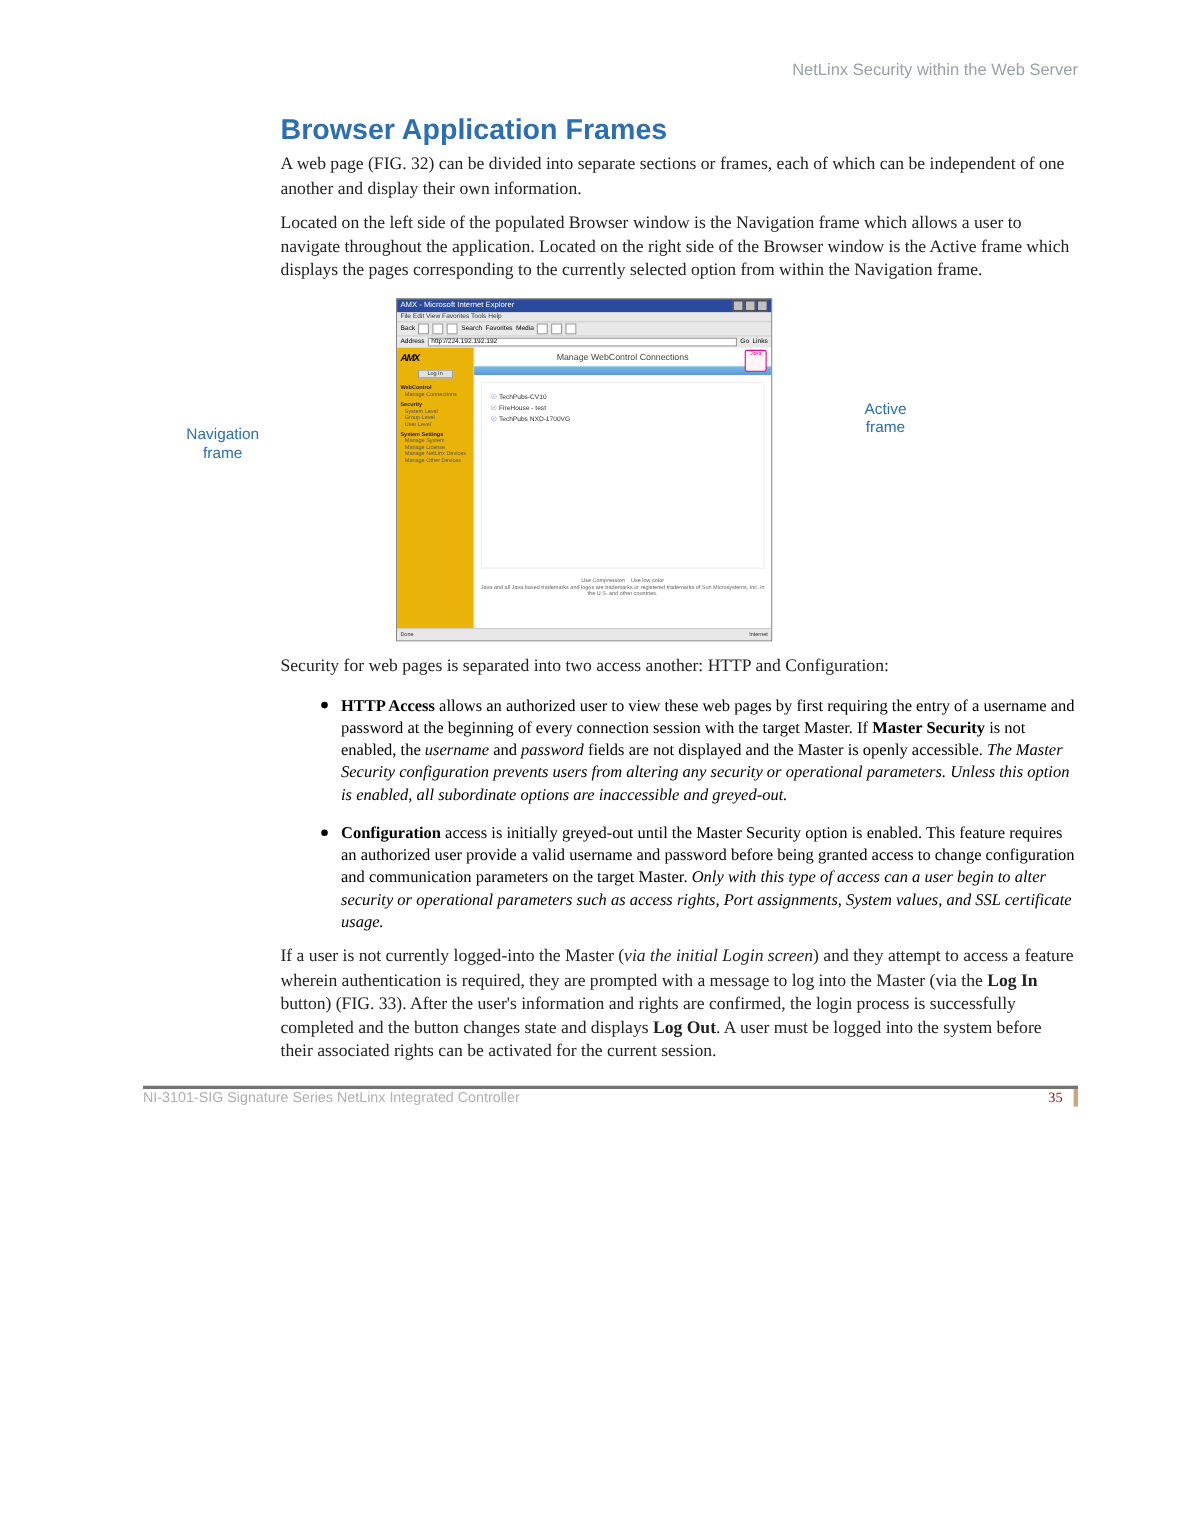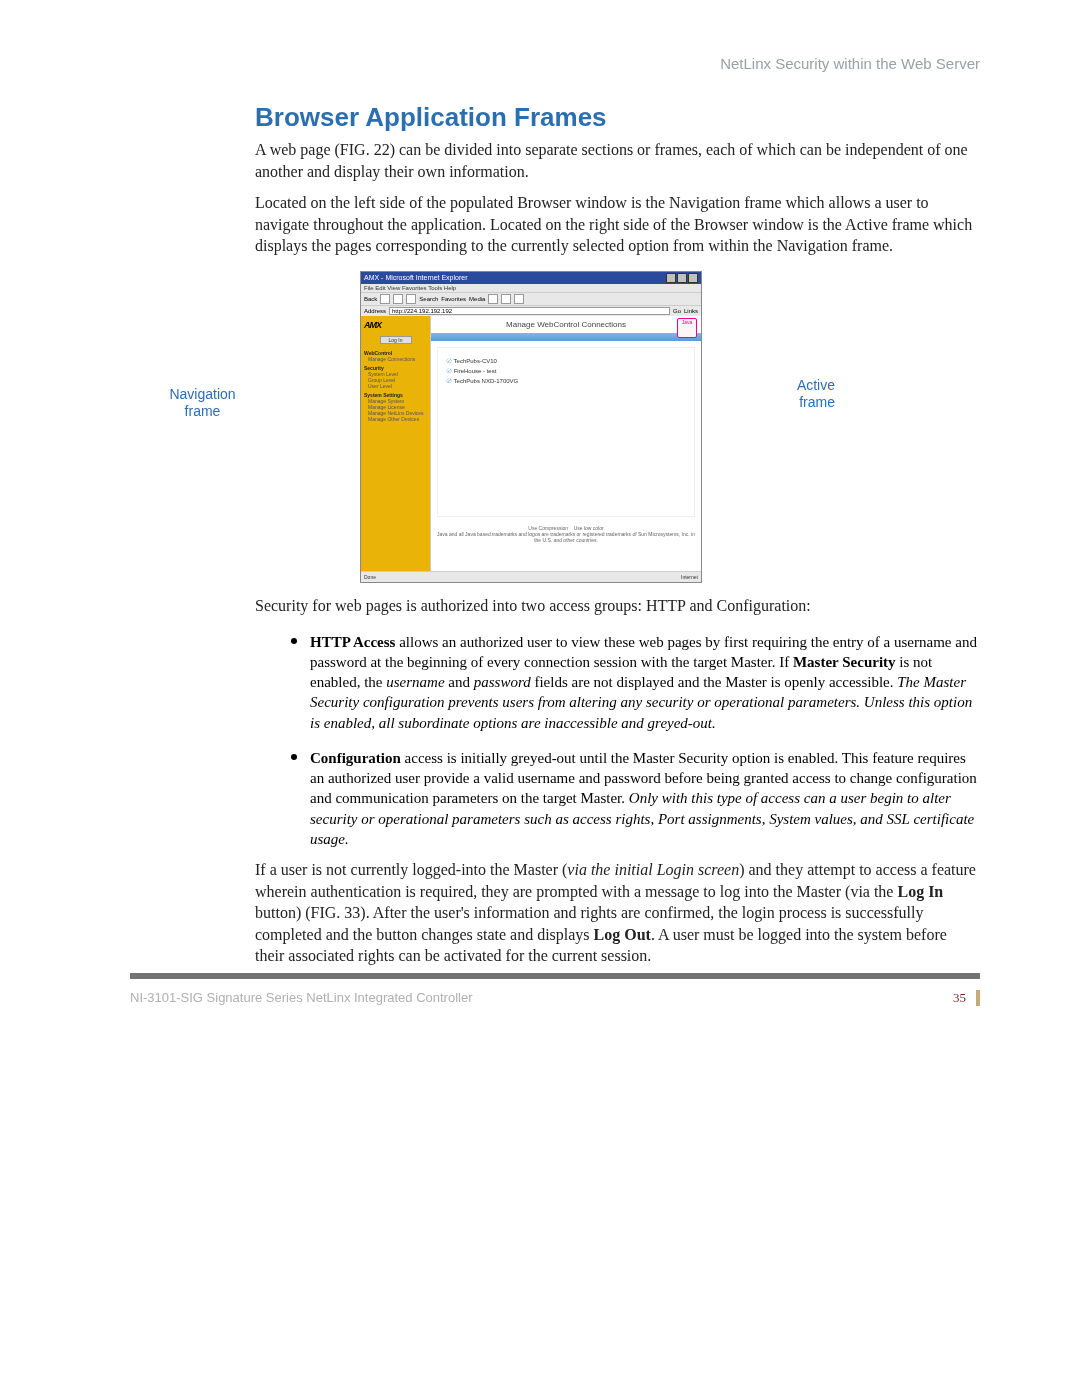--- a/index.html
+++ b/index.html
@@ -47,21 +47,21 @@
   }
   .nav-label, .active-label {
     position: absolute;
     font-family: Arial, Helvetica, sans-serif;
     color: #2c6fb1;
     font-size: 14px;
     text-align: right;
     line-height: 1.2;
   }
   .nav-label { left: -95px; top: 115px; width: 85px; text-align: center; }
-  .active-label { left: 520px; top: 106px; width: 60px; text-align: right; }
+  .active-label { left: 520px; top: 92px; width: 60px; text-align: center; }
 
   
   .browser {
     position: absolute;
     left: 105px;
     top: 0;
     width: 340px;
     height: 310px;
     border: 1px solid #888;
     background: #efefef;
@@ -184,46 +184,46 @@
   }
   ul.bullets li::marker { font-size:20px; }
   .inline-bold { font-weight:bold; }
   .inline-italic { font-style:italic; }
 
   .footer {
     position:absolute;
     bottom: 55px;
     left: 130px;
     right: 100px;
-    border-top: 6px solid #737373;
+    border-top: 3px solid #737373;
     display:flex;
     justify-content:space-between;
     font-family: Arial, Helvetica, sans-serif;
     color:#b0b0b0;
     font-size:13px;
-    padding-top:11px;
+    padding-top:0;
   }
   .footer .pgnum-wrap {
     border-right: 4px solid #c7a97a;
     padding-right:10px;
     color:#7f1d1d;
     font-family:Liberation Serif, serif;
   }
 </style>
 </head>
 <body>
 
 <div class="page">
   <div class="header-line">NetLinx Security within the Web Server</div>
 
   <div class="content">
 
     <h2 class="section">Browser Application Frames</h2>
 
-    <p class="body">A web page (FIG. 22) can be divided into separate sections or frames, each of which can be independent of one another and display their own information.</p>
+    <p class="body">A web page (FIG. 32) can be divided into separate sections or frames, each of which can be independent of one another and display their own information.</p>
     <p class="body">Located on the left side of the populated Browser window is the Navigation frame which allows a user to navigate throughout the application. Located on the right side of the Browser window is the Active frame which displays the pages corresponding to the currently selected option from within the Navigation frame.</p>
 
     <div class="figure-wrap">
       <div class="nav-label">Navigation frame</div>
       <div class="active-label">Active frame</div>
 
       <div class="browser">
         <div class="titlebar">
           <span>AMX - Microsoft Internet Explorer</span>
           <span class="wbtns">
@@ -295,21 +295,21 @@
         <div class="statusbar">
           <span>Done</span>
           <span>Internet</span>
         </div>
       </div>
     </div>
 
 
 
 
-    <p class="body">Security for web pages is authorized into two access groups: HTTP and Configuration:</p>
+    <p class="body">Security for web pages is separated into two access another: HTTP and Configuration:</p>
 
     <ul class="bullets">
       <li>
         <span class="inline-bold">HTTP Access</span><span> allows an authorized user to view these web pages by first requiring the entry of a username and password at the beginning of every connection session with the target Master. If </span><span class="inline-bold">Master Security</span><span> is not enabled, the </span><span class="inline-italic">username</span><span> and </span><span class="inline-italic">password</span><span> fields are not displayed and the Master is openly accessible. </span><span class="inline-italic">The Master Security configuration prevents users from altering any security or operational parameters. Unless this option is enabled, all subordinate options are inaccessible and greyed-out.</span>
       </li>
       <li>
         <span class="inline-bold">Configuration</span><span> access is initially greyed-out until the Master Security option is enabled. This feature requires an authorized user provide a valid username and password before being granted access to change configuration and communication parameters on the target Master. </span><span class="inline-italic">Only with this type of access can a user begin to alter security or operational parameters such as access rights, Port assignments, System values, and SSL certificate usage.</span>
       </li>
     </ul>
 

